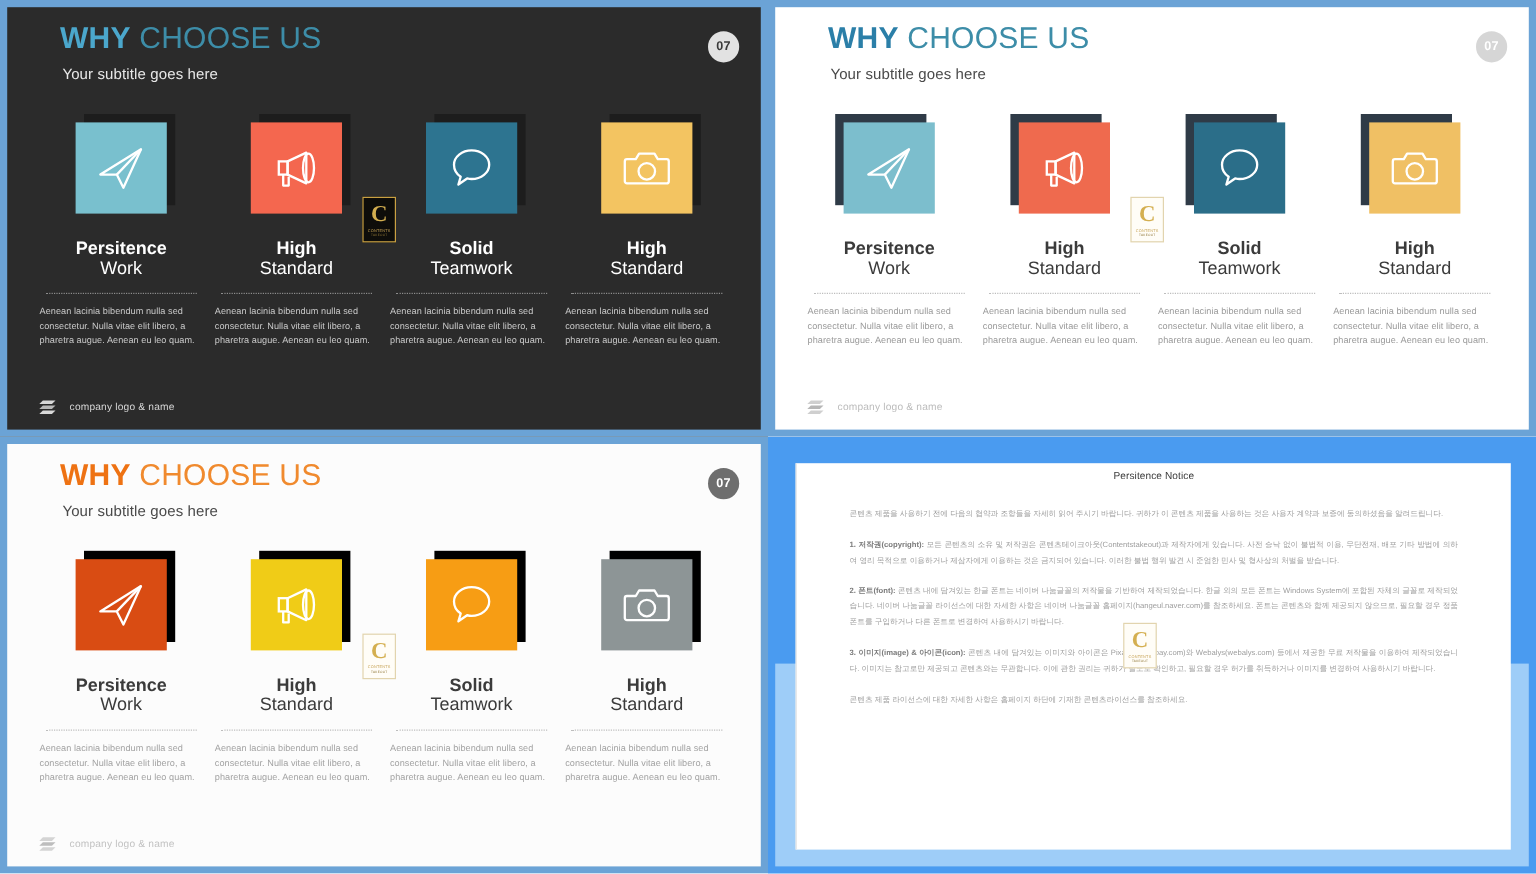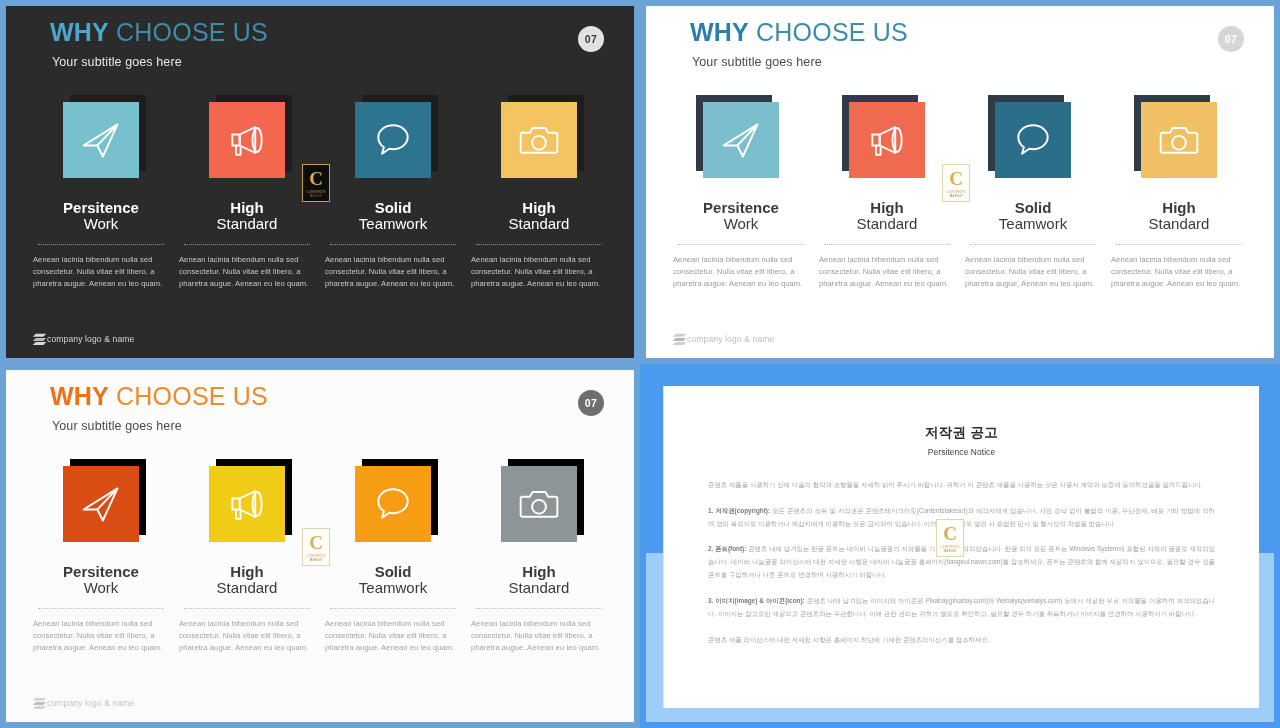--- a/index.html
+++ b/index.html
@@ -30,21 +30,21 @@
     position: absolute; left: 44px; top: 12px;
     font-size: 25px; letter-spacing: .2px; white-space: nowrap;
   }
   .title .b { font-weight: bold; }
   .title .n { font-weight: normal; }
   .subtitle {
     position: absolute; left: 46px; top: 49px;
     font-size: 12.5px; letter-spacing: .1px;
   }
   .pagenum {
-    position: absolute; right: 30px; top: 20px;
+    position: absolute; right: 18px; top: 20px;
     width: 26px; height: 26px; border-radius: 50%;
     display: flex; align-items: center; justify-content: center;
     font-size: 10.5px; font-weight: bold; letter-spacing: .3px; margin-left: 36px;
   }
 
   
   .cols {
     position: absolute; left: 22px; right: 22px; top: 96px;
     display: grid; grid-template-columns: repeat(4, 1fr);
   }
@@ -70,21 +70,21 @@
     border-top: 1px dotted #9a9a9a;
   }
   .body {
     width: 136px; 
     font-size: 7.6px; line-height: 1.58; letter-spacing: .05px;
   }
 
   
   .footer {
     position: absolute; left: 26px; bottom: 12px;
-    display: flex; align-items: center; gap: 0; text-align: center;
+    display: flex; align-items: center; gap: 11px; text-align: center;
   }
   .logomark { width: 15px; height: 14px; display: block; }
   .footer-text { font-size: 8.5px; letter-spacing: .15px; }
 
   
   .watermark {
     position: absolute; width: 28px; height: 38px;
     background: #0e0d0a;
     border: 1px solid #c9a042;
     display: flex; flex-direction: column;
@@ -485,21 +485,20 @@
 
     </div>
   </div>
 
   <div class="panel" id="p4">
     <div class="frame">
       <div class="bg-lower"></div>
     </div>
 
     <div class="doc">
-      <div class="doc-h1">저작권 공고</div>
       <div class="doc-h2">Persitence Notice</div>
       <div class="doc-body">
         <p class="doc-p"><b></b><span>콘텐츠 제품을 사용하기 전에 다음의 협약과 조항들을 자세히 읽어 주시기 바랍니다. 귀하가 이 콘텐츠 제품을 사용하는 것은 사용자 계약과 보증에 동의하셨음을 알려드립니다.</span></p>
         <p class="doc-p"><b>1. 저작권(copyright):</b><span> 모든 콘텐츠의 소유 및 저작권은 콘텐츠테이크아웃(Contentstakeout)과 제작자에게 있습니다. 사전 승낙 없이 불법적 이용, 무단전재, 배포 기타 방법에 의하여 영리 목적으로 이용하거나 제삼자에게 이용하는 것은 금지되어 있습니다. 이러한 불법 행위 발견 시 준엄한 민사 및 형사상의 처벌을 받습니다.</span></p>
         <p class="doc-p"><b>2. 폰트(font):</b><span> 콘텐츠 내에 담겨있는 한글 폰트는 네이버 나눔글꼴의 저작물을 기반하여 제작되었습니다. 한글 외의 모든 폰트는 Windows System에 포함된 자체의 글꼴로 제작되었습니다. 네이버 나눔글꼴 라이선스에 대한 자세한 사항은 네이버 나눔글꼴 홈페이지(hangeul.naver.com)를 참조하세요. 폰트는 콘텐츠와 함께 제공되지 않으므로, 필요할 경우 정품 폰트를 구입하거나 다른 폰트로 변경하여 사용하시기 바랍니다.</span></p>
         <p class="doc-p"><b>3. 이미지(image) &amp; 아이콘(icon):</b><span> 콘텐츠 내에 담겨있는 이미지와 아이콘은 Pixabay(pixabay.com)와 Webalys(webalys.com) 등에서 제공한 무료 저작물을 이용하여 제작되었습니다. 이미지는 참고로만 제공되고 콘텐츠와는 무관합니다. 이에 관한 권리는 귀하가 별도로 확인하고, 필요할 경우 허가를 취득하거나 이미지를 변경하여 사용하시기 바랍니다.</span></p>
         <p class="doc-p"><b></b><span>콘텐츠 제품 라이선스에 대한 자세한 사항은 홈페이지 하단에 기재한 콘텐츠라이선스를 참조하세요.</span></p>
       </div>
     </div>
 

